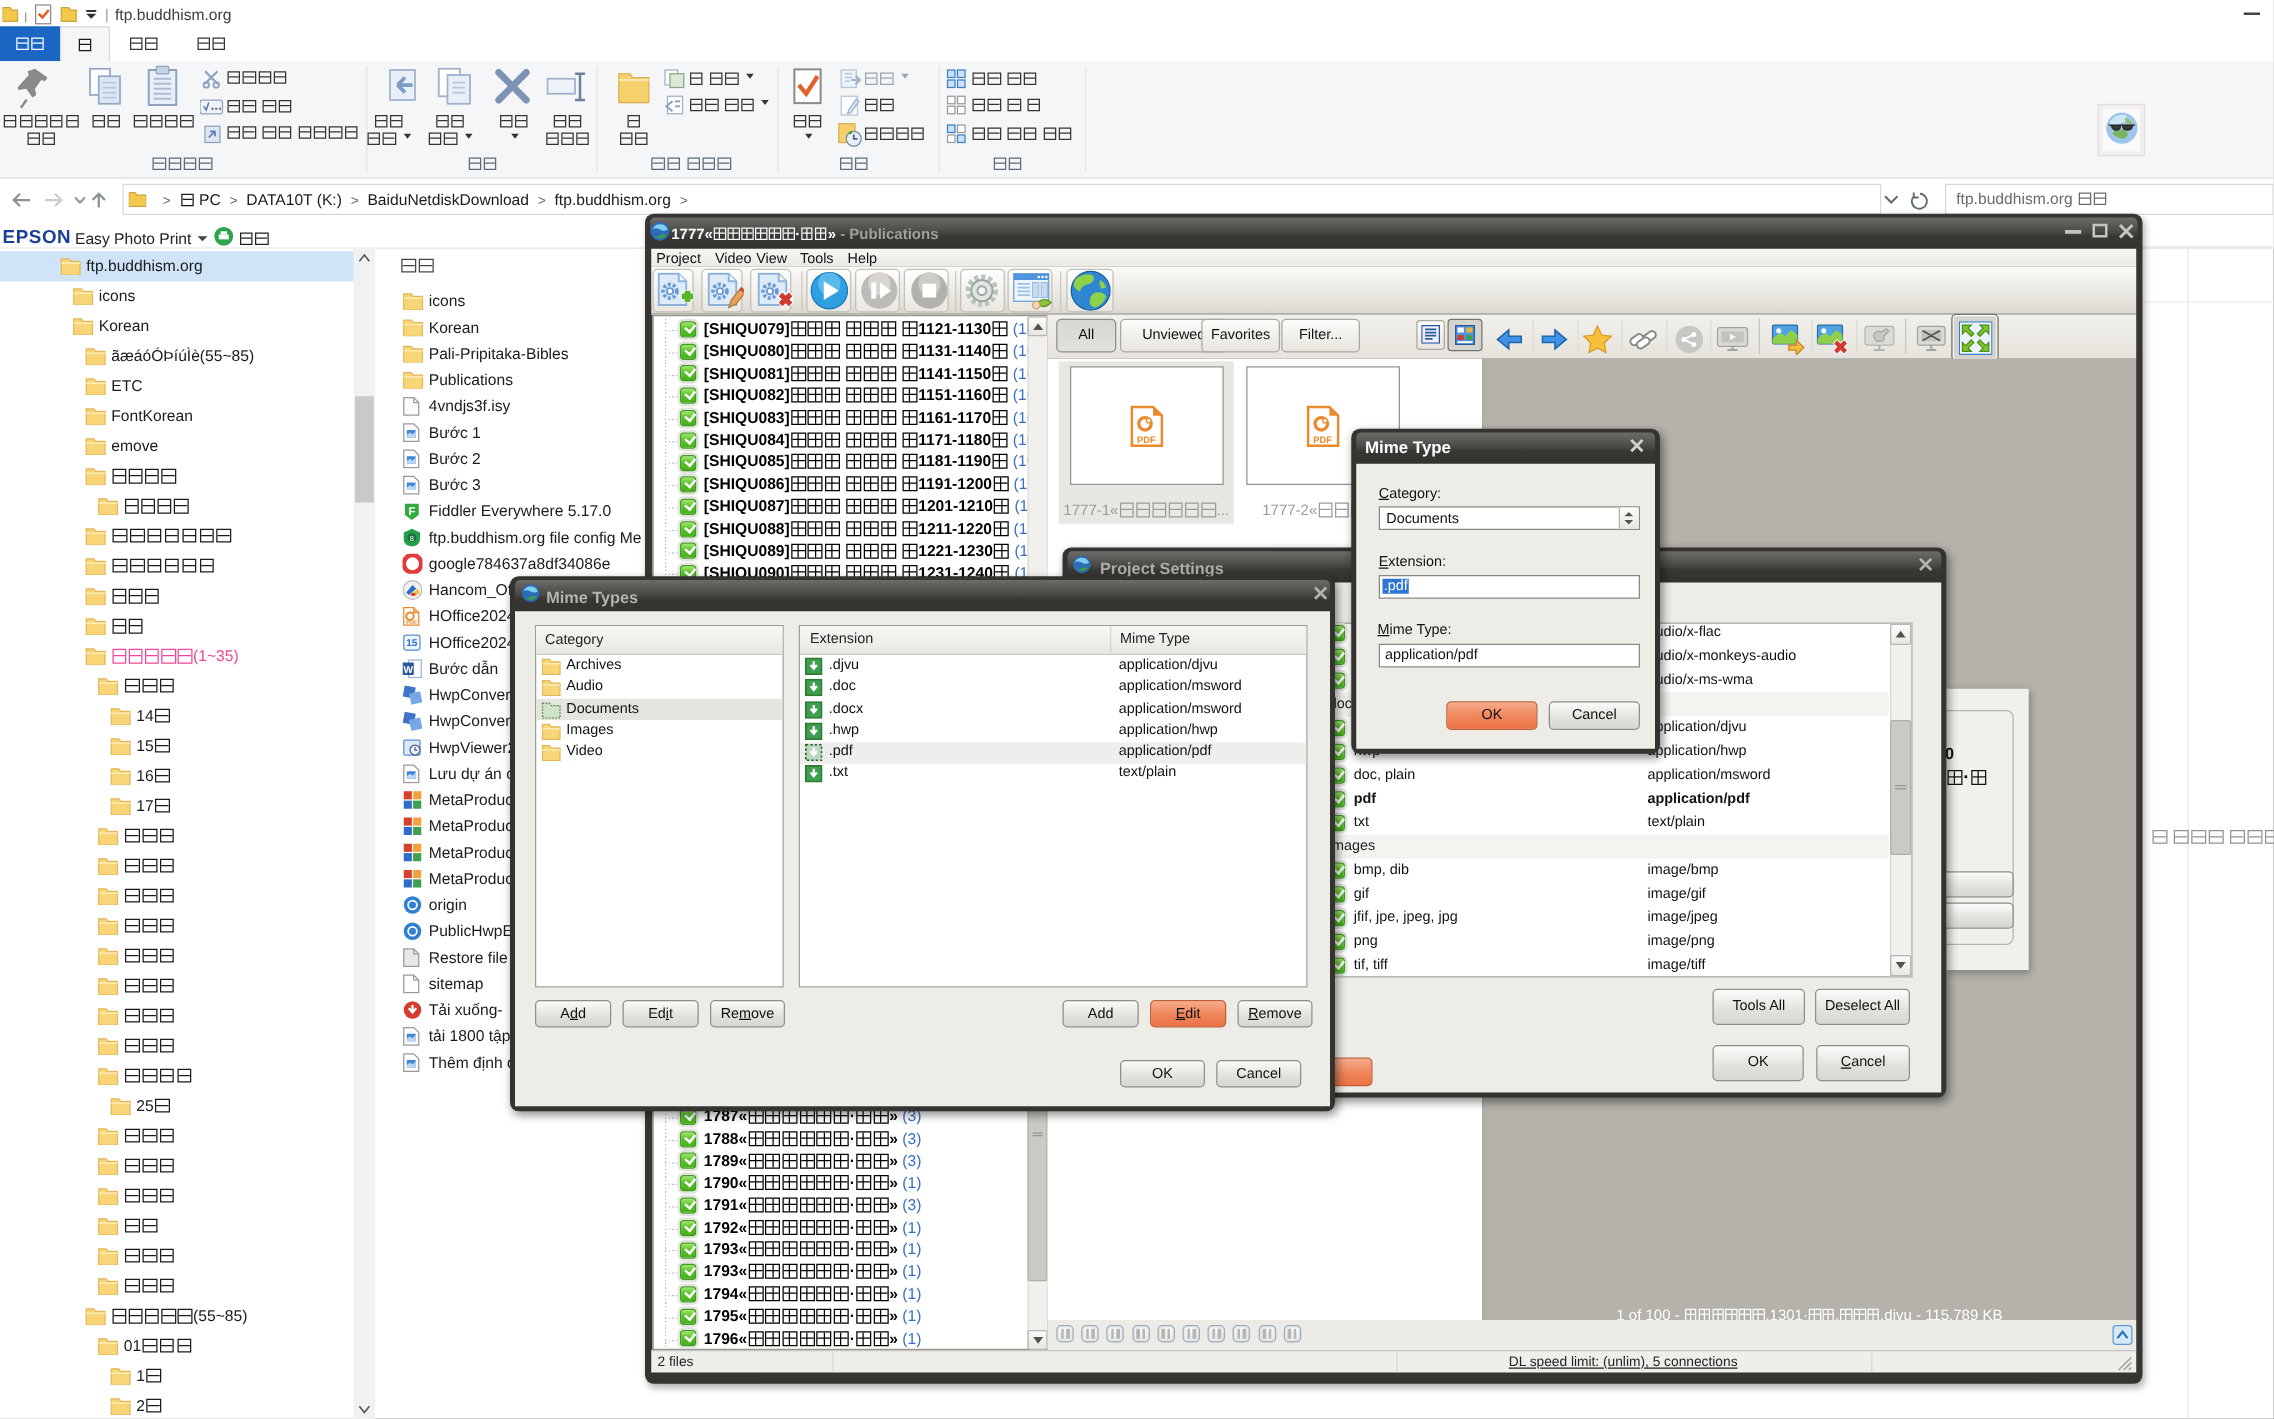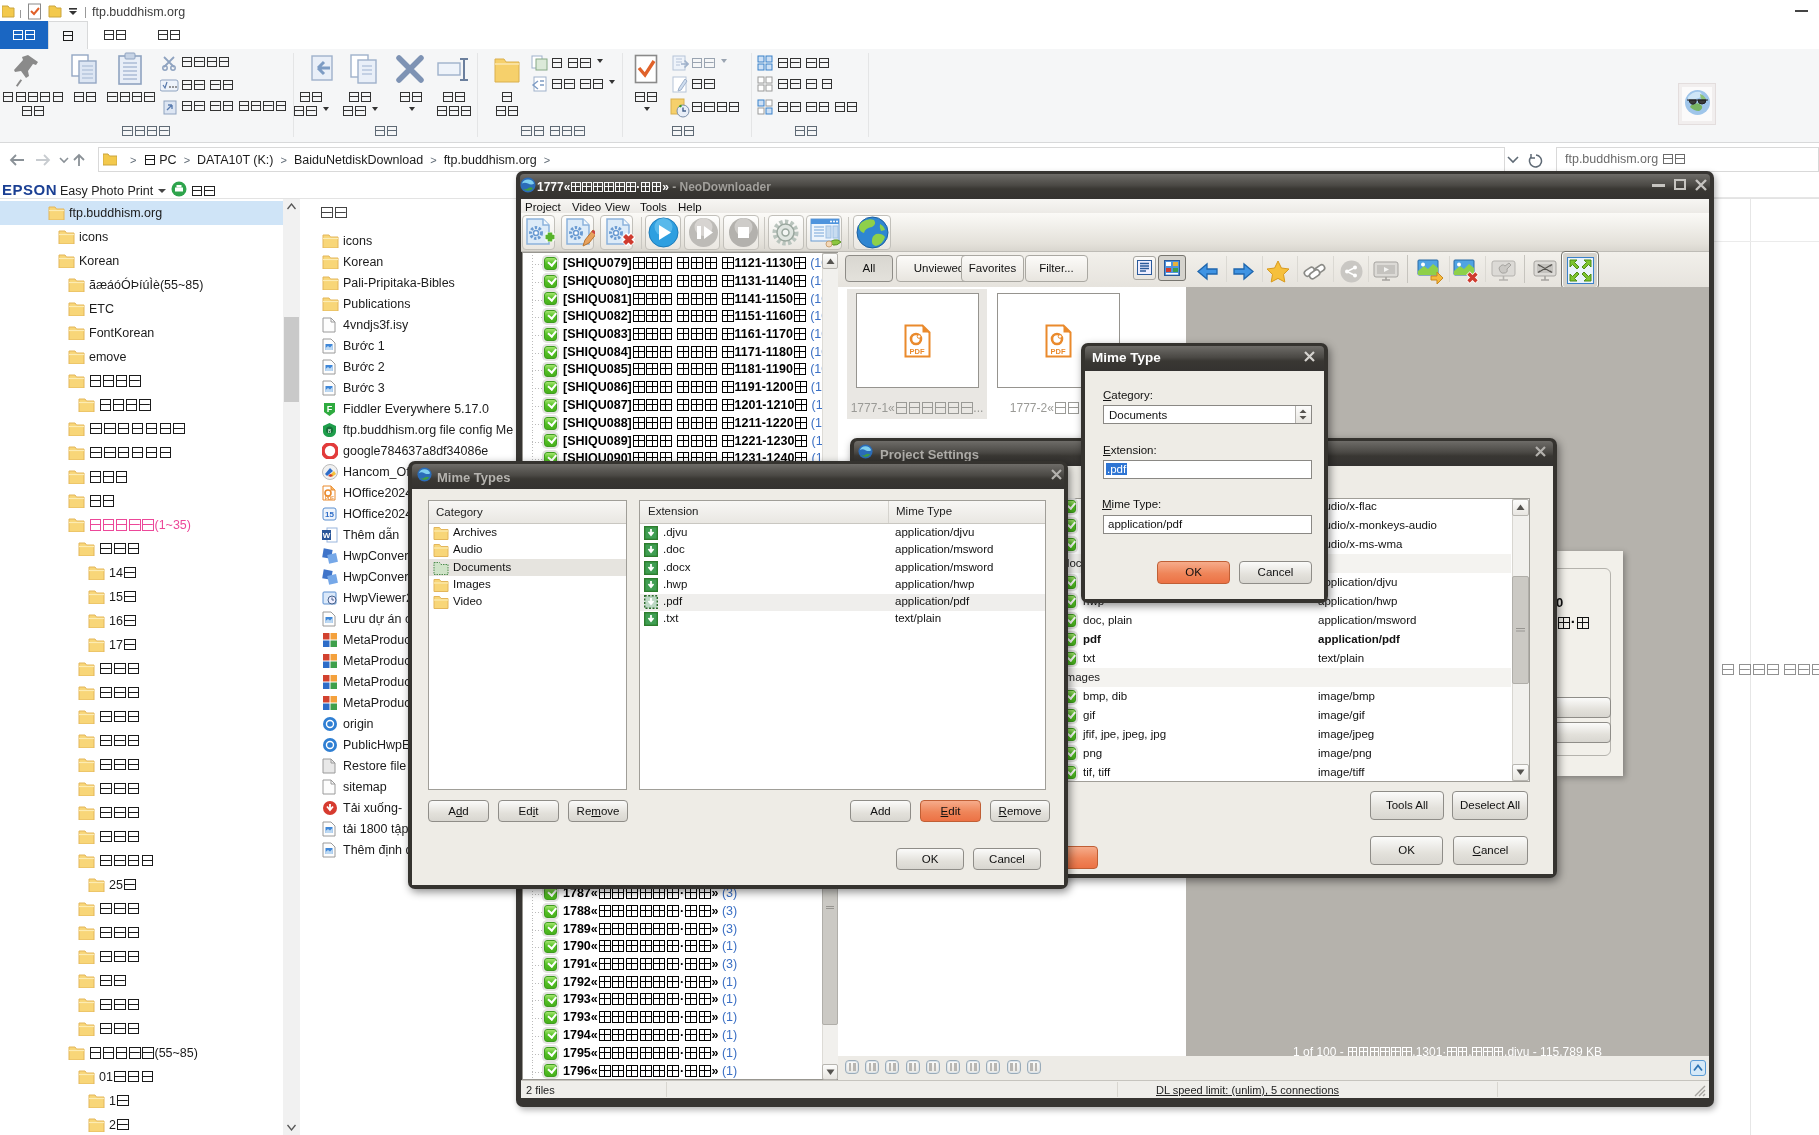--- a/index.html
+++ b/index.html
@@ -498,21 +498,21 @@
 <svg class="ab" style="left:322px;top:506px" width="15" height="16" viewBox="0 0 15 16">
     <rect x="1" y="2" width="13" height="12" rx="2" fill="#eef4fb" stroke="#5b8fd0"></rect>
     <text x="7.5" y="11" font-size="8" fill="#2d6cc8" text-anchor="middle" font-weight="bold">15</text>
   </svg>
 <div class="ab" style="left:343px;top:507px;font-size:12.5px;color:#1b1b1b;white-space:nowrap">HOffice2024</div>
 <svg class="ab" style="left:322px;top:527px" width="16" height="16" viewBox="0 0 16 16">
     <rect x="5" y="1" width="10" height="14" fill="#fff" stroke="#9ab6dd"></rect>
     <rect x="0" y="3" width="9" height="10" fill="#2b579a"></rect>
     <text x="4.5" y="11" font-size="8" fill="#fff" text-anchor="middle" font-weight="bold">W</text>
   </svg>
-<div class="ab" style="left:343px;top:528px;font-size:12.5px;color:#1b1b1b;white-space:nowrap">Thêm dẫn</div>
+<div class="ab" style="left:343px;top:528px;font-size:12.5px;color:#1b1b1b;white-space:nowrap">Bước dẫn</div>
 <svg class="ab" style="left:322px;top:548px" width="16" height="16" viewBox="0 0 16 16">
     <rect x="1" y="1" width="9" height="9" fill="#3f74c9" transform="rotate(10 5 5)"></rect>
     <rect x="6" y="6" width="9" height="9" fill="#76a8e8" transform="rotate(-12 10 10)"></rect>
   </svg>
 <div class="ab" style="left:343px;top:549px;font-size:12.5px;color:#1b1b1b;white-space:nowrap">HwpConvert</div>
 <svg class="ab" style="left:322px;top:569px" width="16" height="16" viewBox="0 0 16 16">
     <rect x="1" y="1" width="9" height="9" fill="#3f74c9" transform="rotate(10 5 5)"></rect>
     <rect x="6" y="6" width="9" height="9" fill="#76a8e8" transform="rotate(-12 10 10)"></rect>
   </svg>
 <div class="ab" style="left:343px;top:570px;font-size:12.5px;color:#1b1b1b;white-space:nowrap">HwpConvert</div>
@@ -597,21 +597,21 @@
 <div class="vline" style="left:1750px;top:199px;height:936px;background:#e6e6e6"></div>
 <div class="ab" style="left:1721px;top:663px;font-size:12px;color:#919191;white-space:nowrap"><i class="k2"></i> <i class="k2"></i><i class="k2"></i><i class="k2"></i> <i class="k2"></i><i class="k2"></i><i class="k2"></i></div>
 <div class="hline" style="left:1714px;top:241px;width:105px;background:#ebebeb"></div>
 <div class="ab" style="left:516px;top:171px;width:1198px;height:936px;background:#373532;border-radius:7px;box-shadow:2px 3px 6px rgba(0,0,0,.3)"></div>
 <div class="ab" style="left:520px;top:174px;width:1190px;height:25px;border-radius:4px 4px 0 0;background:linear-gradient(#6e6c68,#4b4945 45%,#393733 60%,#343230)"></div>
 <svg class="ab" style="left:520px;top:177px" width="16" height="16" viewBox="0 0 17 17">
     <circle cx="8.5" cy="8.5" r="8" fill="#2b6cb8"></circle>
     <path d="M2 7 a7 7 0 0 1 13 0 q-3 2 -6.5 0 t-6.5 0z" fill="#7fd0f0"></path>
     <path d="M3 12 a7 7 0 0 0 11 0 q-3 -2 -5.5 0 t-5.5 0z" fill="#3f9e46"></path>
   </svg>
-<div class="ab" style="left:537px;top:180px;font-size:12px;font-weight:bold;color:#fafafa;white-space:nowrap">1777«<i class="c11"></i><i class="c11"></i><i class="c11"></i><i class="c11"></i><i class="c11"></i><i class="c11"></i>·<i class="c11"></i><i class="c11"></i>»<span style="color:#a19f9b"> - NeoDownloader</span></div>
+<div class="ab" style="left:537px;top:180px;font-size:12px;font-weight:bold;color:#fafafa;white-space:nowrap">1777«<i class="c11"></i><i class="c11"></i><i class="c11"></i><i class="c11"></i><i class="c11"></i><i class="c11"></i>·<i class="c11"></i><i class="c11"></i>»<span style="color:#a19f9b"> - Publications</span></div>
 <div class="ab" style="left:1652px;top:184px;width:13px;height:3px;background:#c6c4c0"></div>
 <div class="ab" style="left:1674px;top:179px;width:12px;height:11px;border:2px solid #c6c4c0"></div>
 <svg class="ab" style="left:1694px;top:178px" width="14" height="14" viewBox="0 0 14 14">
     <path d="M2 2 L12 12 M12 2 L2 12" stroke="#c6c4c0" stroke-width="2.4"></path>
   </svg>
 <div class="ab" style="left:521px;top:199px;width:1188px;height:14px;background:linear-gradient(#f7f6f3,#eceae6)"></div>
 <div class="ab" style="left:525px;top:201px;font-size:11.5px;color:#111">Project</div>
 <div class="ab" style="left:572px;top:201px;font-size:11.5px;color:#111">Video</div>
 <div class="ab" style="left:605px;top:201px;font-size:11.5px;color:#111">View</div>
 <div class="ab" style="left:640px;top:201px;font-size:11.5px;color:#111">Tools</div>
@@ -939,21 +939,21 @@
 <div class="ab" style="left:1034.8px;top:1063px;width:2.5px;height:8px;background:#b8b6b2"></div>
 <div class="ab" style="left:1690px;top:1060px;width:16px;height:16px;border:1px solid #5b9bd5;border-radius:3px;background:#d6e9f8"></div>
 <svg class="ab" style="left:1693px;top:1064px" width="10" height="8" viewBox="0 0 10 8">
     <path d="M1 6.5 L5 1.5 L9 6.5" stroke="#2e75b5" stroke-width="1.8" fill="none"></path>
   </svg>
 <div class="ab" style="left:521px;top:1080px;width:1188px;height:18px;background:#efeeea;border-top:1px solid #c6c4be"></div>
 <div class="ab" style="left:526px;top:1084px;font-size:11px;color:#222">2 files</div>
 <div class="vline" style="left:666px;top:1082px;height:15px;background:#d8d6d0"></div>
 <div class="vline" style="left:1117px;top:1082px;height:15px;background:#d8d6d0"></div>
 <div class="vline" style="left:1497px;top:1082px;height:15px;background:#d8d6d0"></div>
-<div class="ab" style="left:1156px;top:1084px;font-size:11px;color:#222;text-decoration:underline">DL speed limit: (unlim), 5 connections</div>
+<div class="ab" style="left:1207px;top:1084px;font-size:11px;color:#222;text-decoration:underline">DL speed limit: (unlim), 5 connections</div>
 <svg class="ab" style="left:1693px;top:1084px" width="13" height="13" viewBox="0 0 13 13">
     <path d="M12 2 L2 12 M12 6 L6 12 M12 10 l-2 2" stroke="#a5a39f" stroke-width="1.4"></path>
   </svg>
 <div class="ab" style="left:1557px;top:551px;width:66px;height:225px;background:#f2f0ea;box-shadow:2px 2px 6px rgba(0,0,0,.3)"></div>
 <div class="ab" style="left:1540px;top:568px;width:71px;height:188px;border:1px solid #b5b3ad;border-radius:6px"></div>
 <div class="ab" style="left:1556px;top:595px;font-size:13px;font-weight:bold;color:#111">0</div>
 <div class="ab" style="left:1557px;top:613px;font-size:15px;font-weight:bold;color:#111"><i class="cs"></i>·<i class="cs"></i></div>
 <div class="btn" style="left:1544px;top:697px;width:67px;height:21px"></div>
 <div class="btn" style="left:1544px;top:722px;width:67px;height:21px"></div>
 <div class="dlg" style="left:850px;top:438px;width:707px;height:440px">

